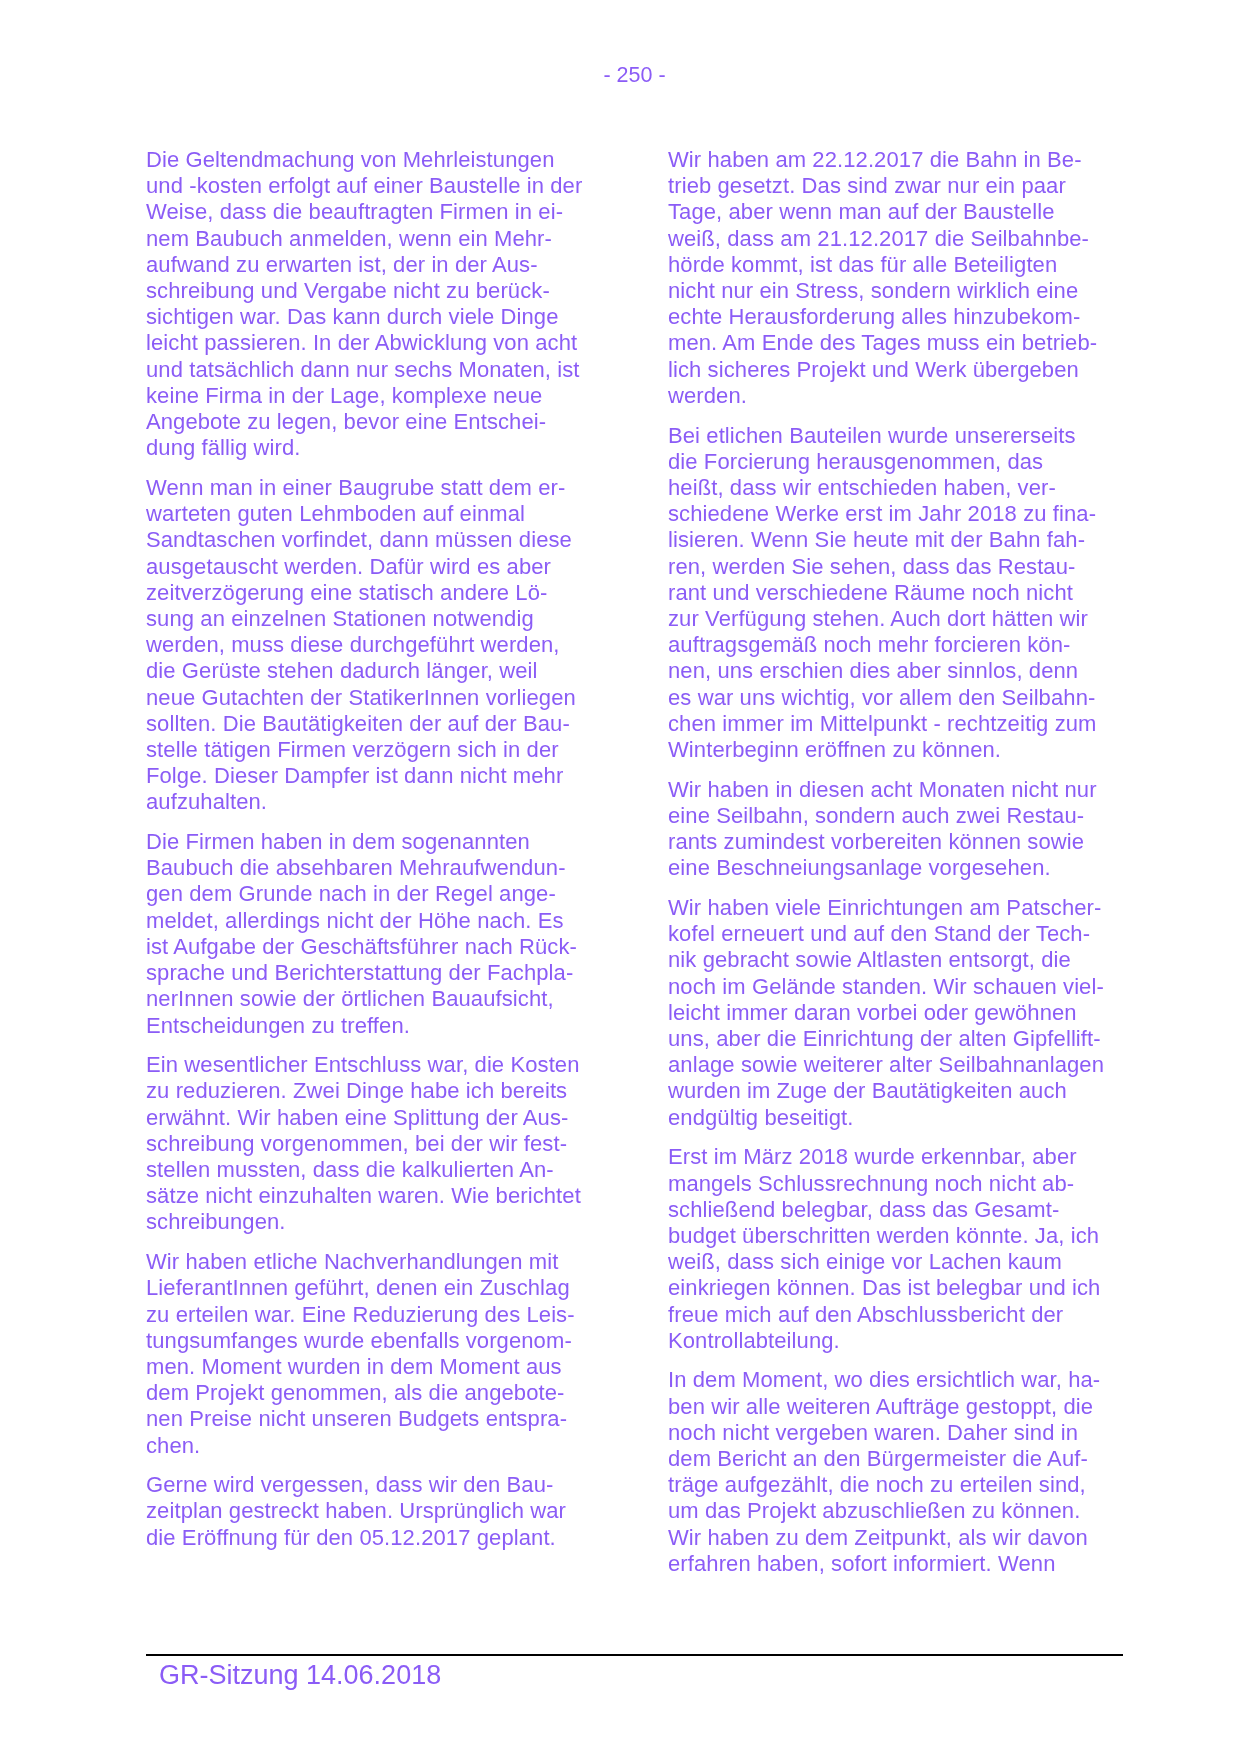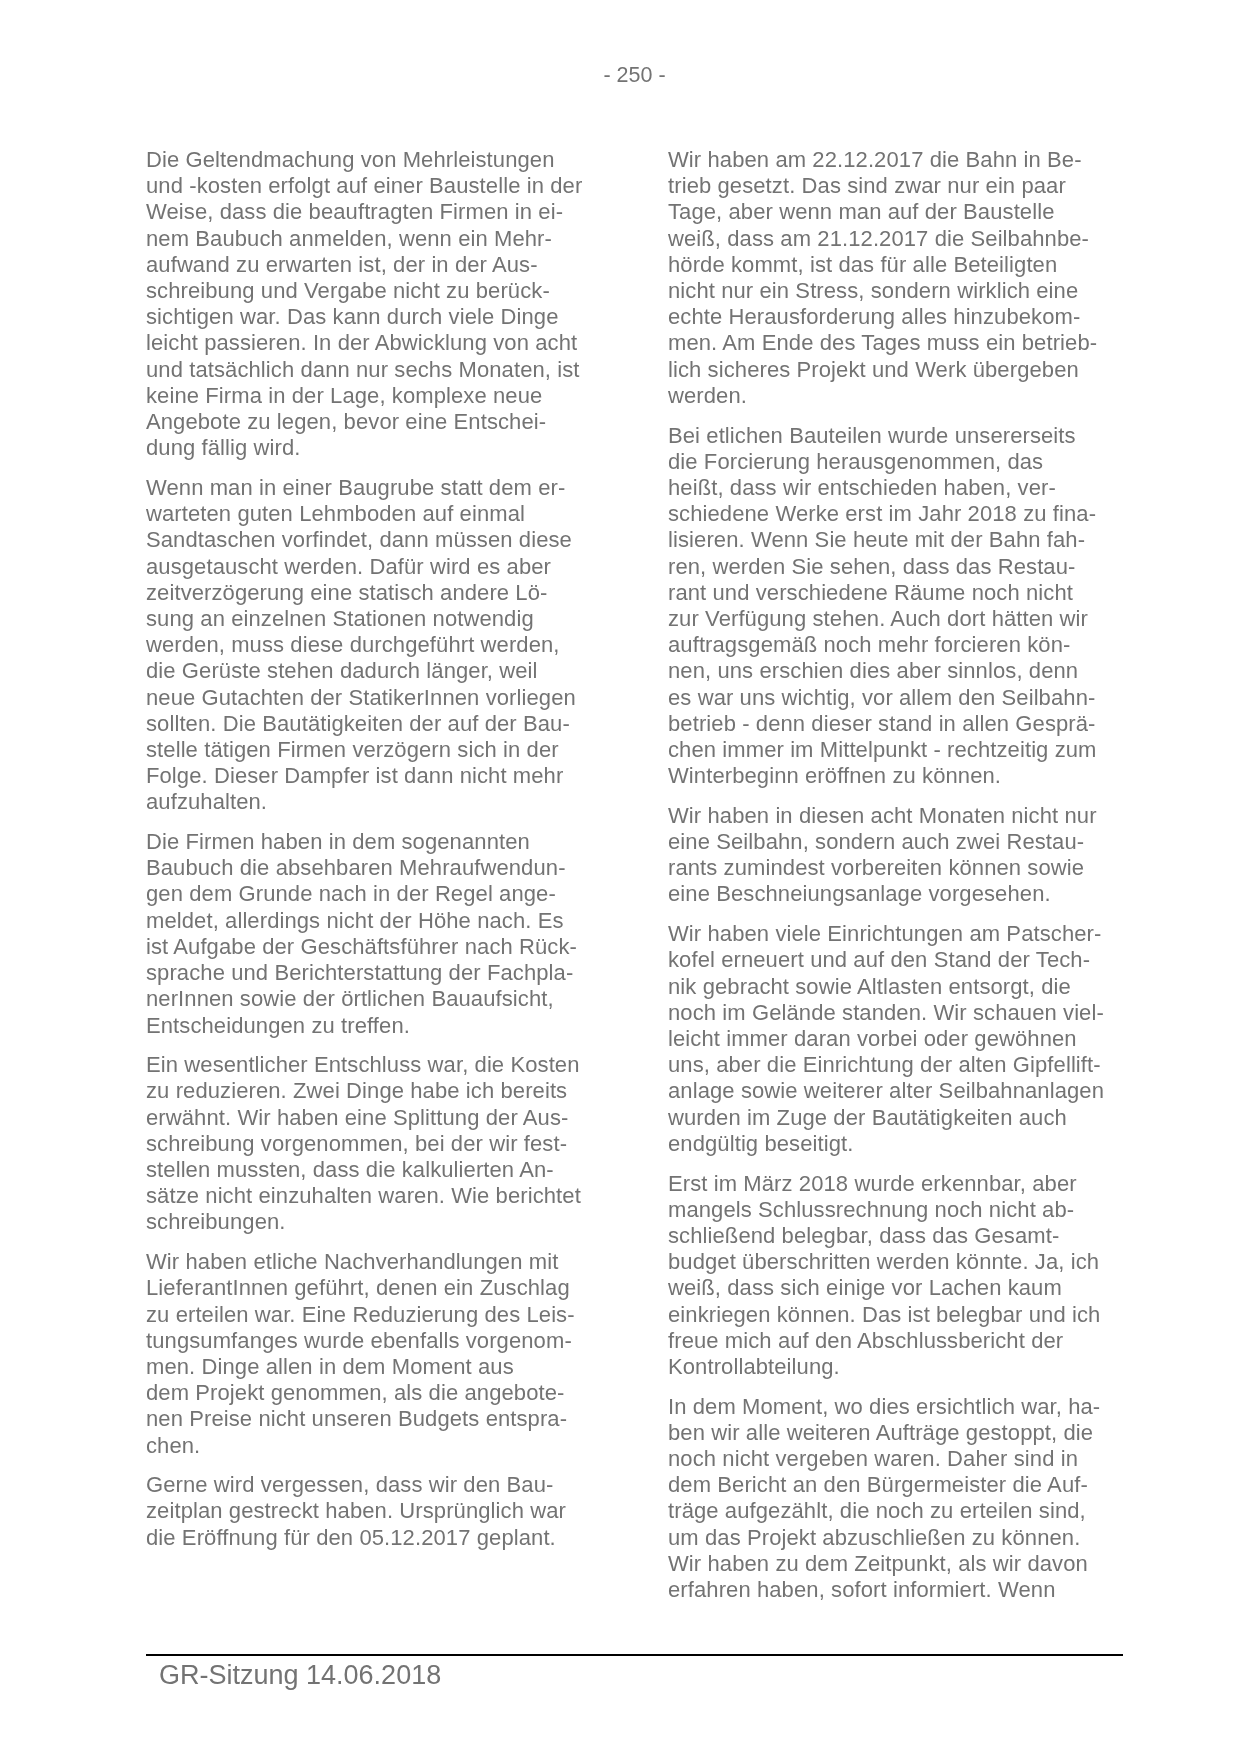--- a/index.html
+++ b/index.html
@@ -6,21 +6,21 @@
     margin: 0;
     padding: 0;
     background: #ffffff;
   }
   .page {
     position: relative;
     width: 1241px;
     height: 1754px;
     background: #ffffff;
     font-family: "Liberation Sans", sans-serif;
-    color: #737373;
+    color: #8b5cf6;
     overflow: hidden;
   }
   .page-number {
     position: absolute;
     top: 62px;
     left: 146px;
     width: 977px;
     text-align: center;
     font-size: 21.5px;
     line-height: 26px;
@@ -105,21 +105,21 @@
         <div class="line">schreibung vorgenommen, bei der wir fest-</div>
         <div class="line">stellen mussten, dass die kalkulierten An-</div>
         <div class="line">sätze nicht einzuhalten waren. Wie berichtet</div>
         <div class="line">schreibungen.</div>
       </div>
       <div class="paragraph">
         <div class="line">Wir haben etliche Nachverhandlungen mit</div>
         <div class="line">LieferantInnen geführt, denen ein Zuschlag</div>
         <div class="line">zu erteilen war. Eine Reduzierung des Leis-</div>
         <div class="line">tungsumfanges wurde ebenfalls vorgenom-</div>
-        <div class="line">men. Dinge allen in dem Moment aus</div>
+        <div class="line">men. Moment wurden in dem Moment aus</div>
         <div class="line">dem Projekt genommen, als die angebote-</div>
         <div class="line">nen Preise nicht unseren Budgets entspra-</div>
         <div class="line">chen.</div>
       </div>
       <div class="paragraph">
         <div class="line">Gerne wird vergessen, dass wir den Bau-</div>
         <div class="line">zeitplan gestreckt haben. Ursprünglich war</div>
         <div class="line">die Eröffnung für den 05.12.2017 geplant.</div>
       </div>
     </div>
@@ -142,21 +142,20 @@
         <div class="line">die Forcierung herausgenommen, das</div>
         <div class="line">heißt, dass wir entschieden haben, ver-</div>
         <div class="line">schiedene Werke erst im Jahr 2018 zu fina-</div>
         <div class="line">lisieren. Wenn Sie heute mit der Bahn fah-</div>
         <div class="line">ren, werden Sie sehen, dass das Restau-</div>
         <div class="line">rant und verschiedene Räume noch nicht</div>
         <div class="line">zur Verfügung stehen. Auch dort hätten wir</div>
         <div class="line">auftragsgemäß noch mehr forcieren kön-</div>
         <div class="line">nen, uns erschien dies aber sinnlos, denn</div>
         <div class="line">es war uns wichtig, vor allem den Seilbahn-</div>
-        <div class="line">betrieb - denn dieser stand in allen Gesprä-</div>
         <div class="line">chen immer im Mittelpunkt - rechtzeitig zum</div>
         <div class="line">Winterbeginn eröffnen zu können.</div>
       </div>
       <div class="paragraph">
         <div class="line">Wir haben in diesen acht Monaten nicht nur</div>
         <div class="line">eine Seilbahn, sondern auch zwei Restau-</div>
         <div class="line">rants zumindest vorbereiten können sowie</div>
         <div class="line">eine Beschneiungsanlage vorgesehen.</div>
       </div>
       <div class="paragraph">

